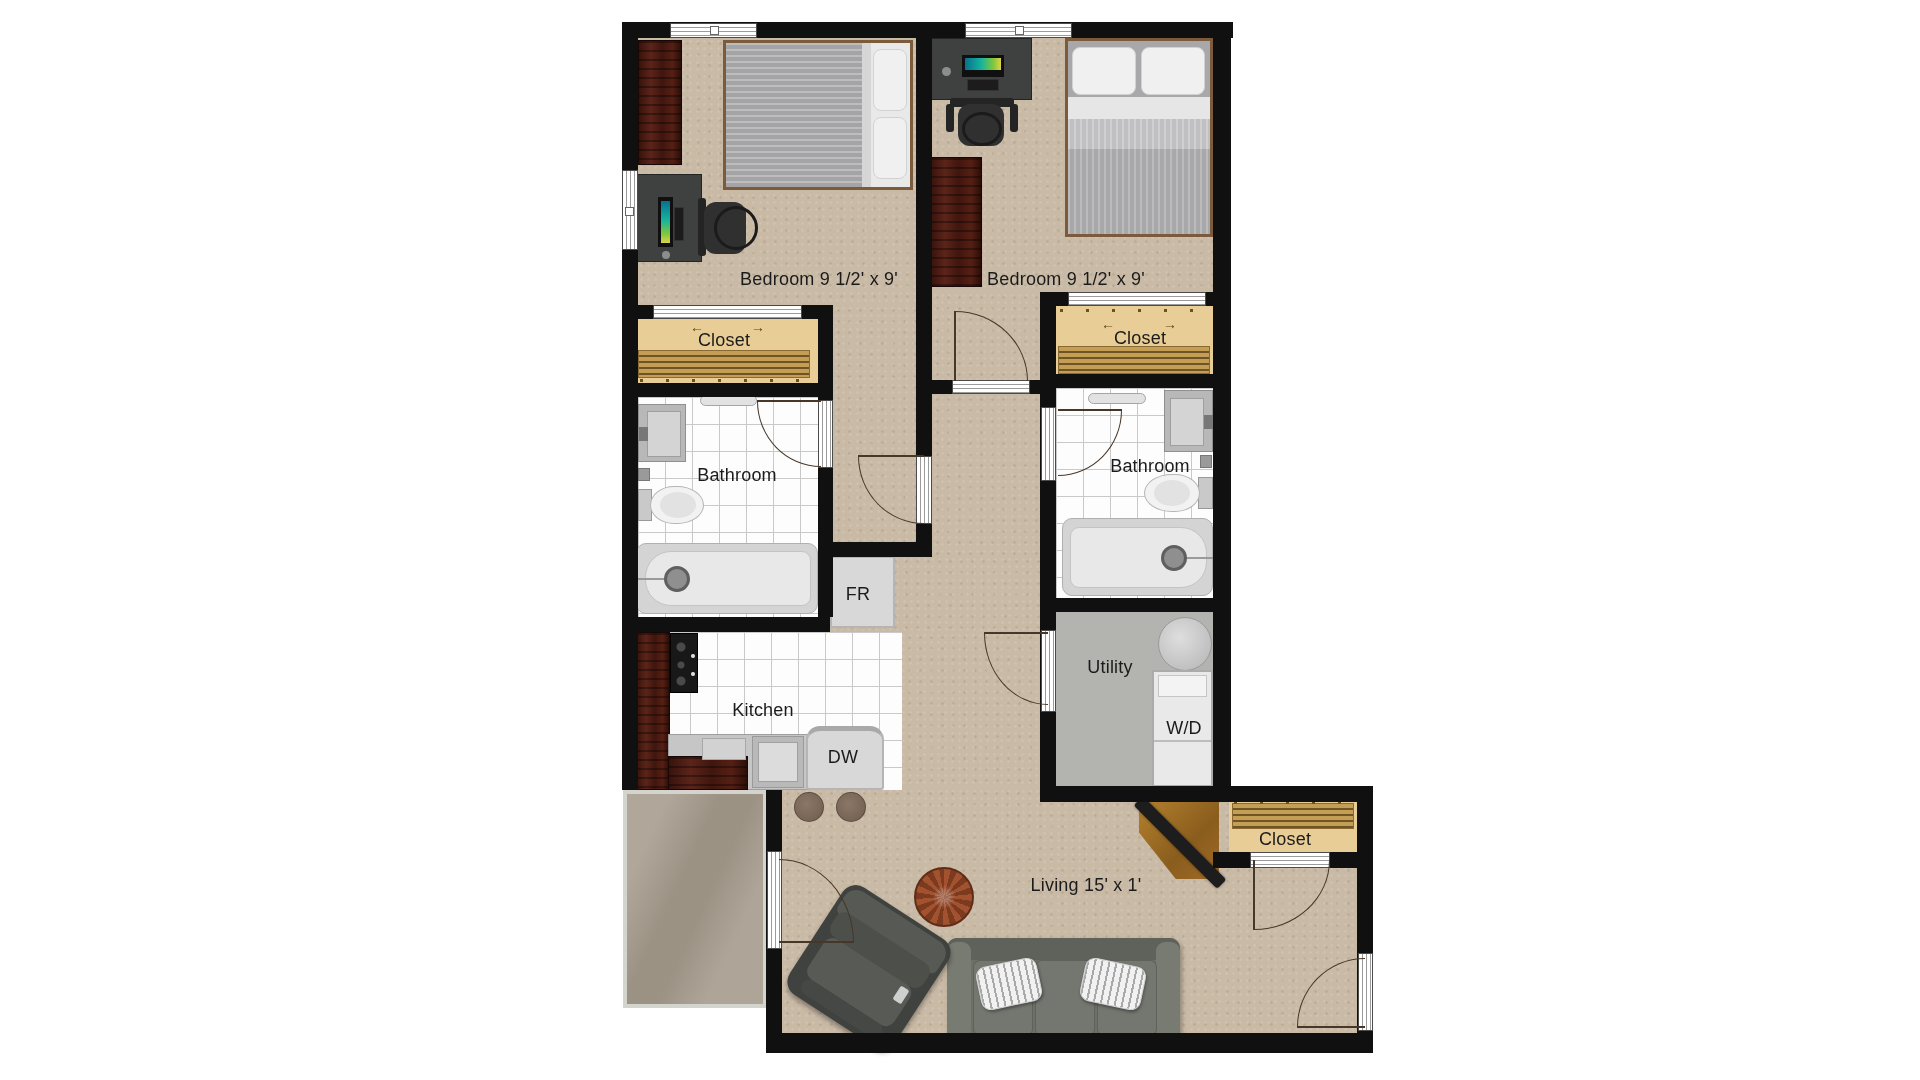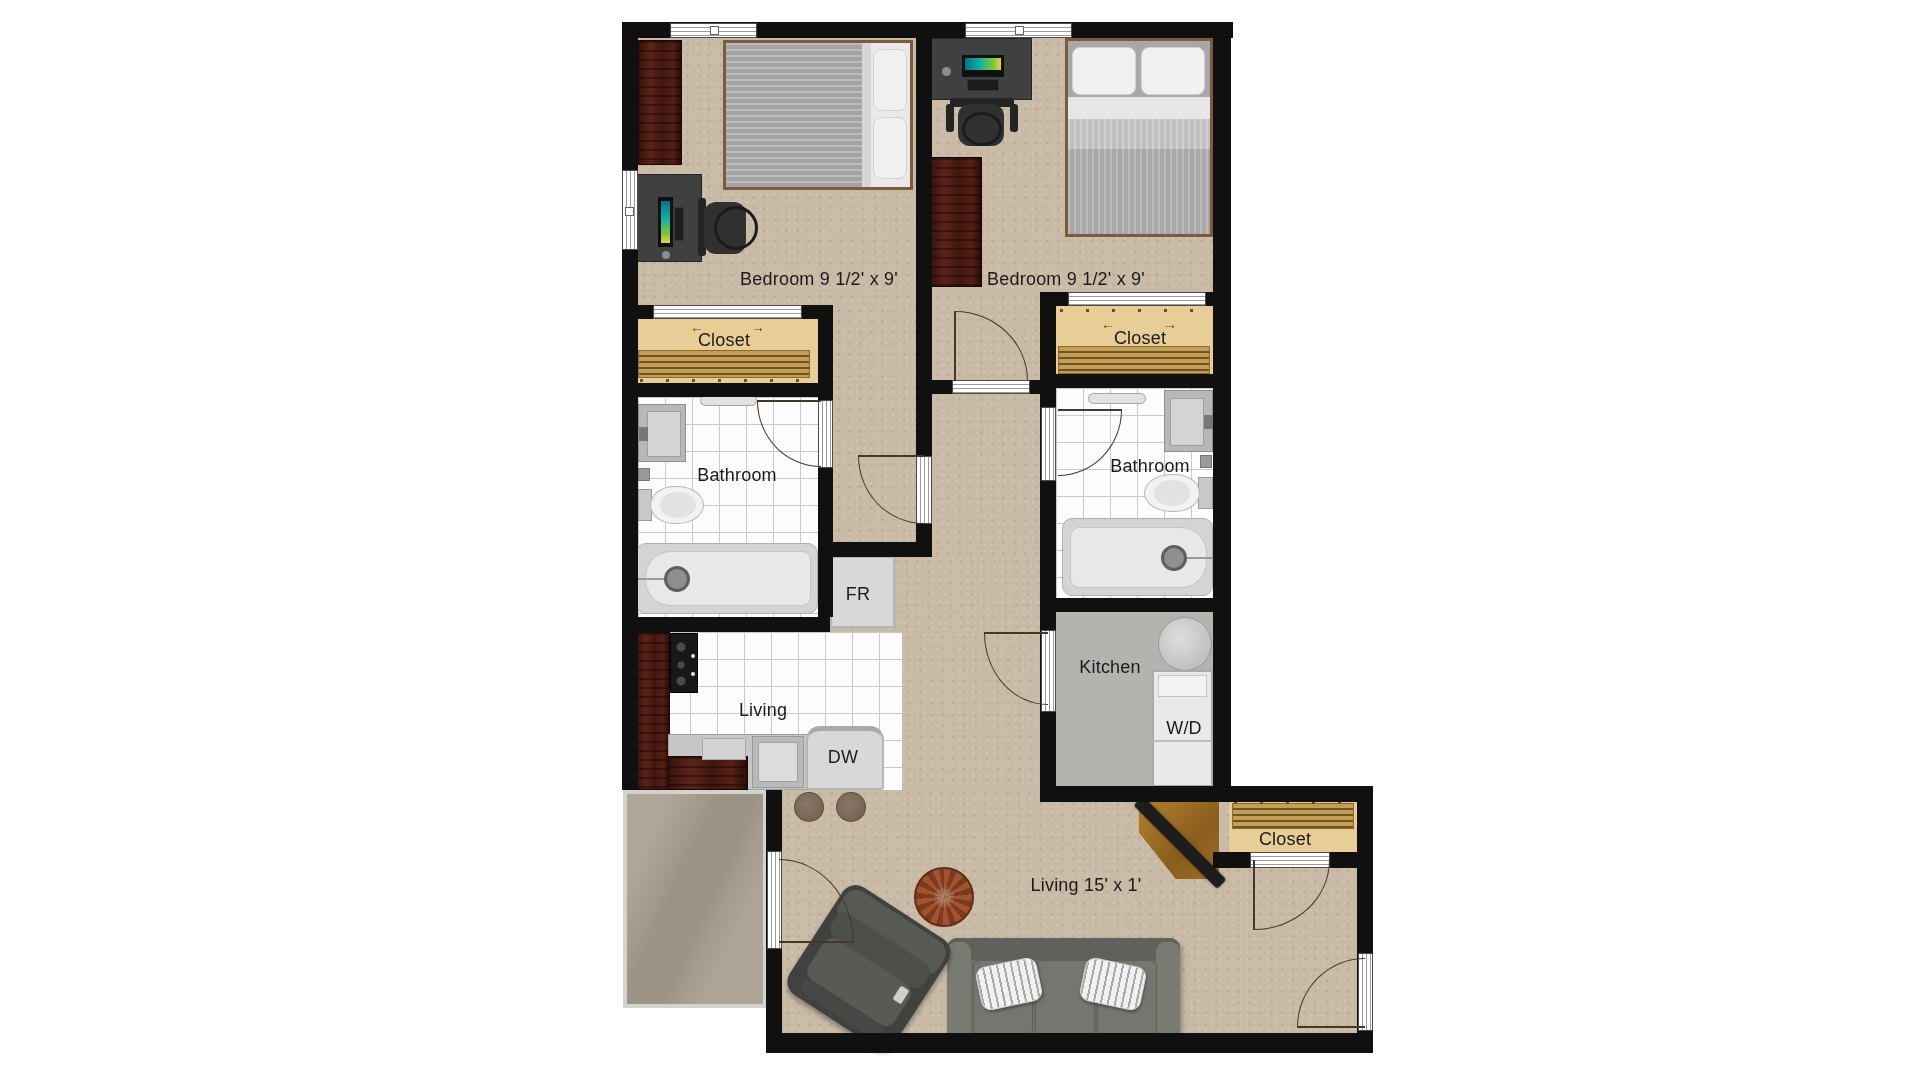--- a/index.html
+++ b/index.html
@@ -162,31 +162,31 @@
   <div class="abs" style="left:670px;top:633px;width:28px;height:60px;background:#181818;border:1px solid #000;
        background-image:radial-gradient(circle at 10px 13px,#4a4a4a 4px,transparent 5px),radial-gradient(circle at 10px 31px,#4a4a4a 3px,transparent 4px),radial-gradient(circle at 10px 47px,#4a4a4a 4px,transparent 5px),radial-gradient(circle at 22px 22px,#dddddd 1.5px,transparent 2.5px),radial-gradient(circle at 22px 40px,#dddddd 1.5px,transparent 2.5px)"></div>
   <div class="abs" style="left:668px;top:734px;width:144px;height:56px;background:#c6c6c6;border:1px solid #9f9f9f"></div>
   <div class="wood grain" style="left:668px;top:756px;width:80px;height:34px"></div>
   <div class="abs" style="left:702px;top:738px;width:44px;height:22px;background:#d2d2d2;border:1px solid #a8a8a8"></div>
   <div class="abs" style="left:752px;top:736px;width:52px;height:52px;background:#b9b9b9;border:1px solid #9a9a9a">
     <div class="abs" style="left:5px;top:5px;width:40px;height:40px;background:#dcdcdc;border:1px solid #a0a0a0"></div>
   </div>
   <div class="gray-appl" style="left:806px;top:726px;width:78px;height:64px;border-radius:14px 14px 3px 3px;border-top:5px solid #a9a9a9"></div>
   <div class="label" style="left:843px;top:757px">DW</div>
-  <div class="label" style="left:763px;top:710px">Living</div>
+  <div class="label" style="left:763px;top:710px">Kitchen</div>
 
   <div class="gray-appl" style="left:830px;top:556px;width:65px;height:72px"></div>
   <div class="label" style="left:858px;top:594px">FR</div>
 
   <div class="abs" style="left:1158px;top:617px;width:54px;height:54px;border-radius:50%;background:radial-gradient(circle at 40% 38%,#dedede,#b4b4b4);border:1px solid #999"></div>
   <div class="abs" style="left:1152px;top:670px;width:61px;height:117px;background:#e9e9e9;border:2px solid #ababab">
     <div class="abs" style="left:4px;top:3px;width:49px;height:22px;background:#f3f3f3;border:1px solid #c5c5c5"></div>
     <div class="abs" style="left:0;top:68px;width:57px;height:2px;background:#bdbdbd"></div>
   </div>
-  <div class="label" style="left:1110px;top:667px">Kitchen</div>
+  <div class="label" style="left:1110px;top:667px">Utility</div>
   <div class="label" style="left:1184px;top:728px">W/D</div>
 
   <div class="slats" style="left:1232px;top:803px;width:122px;height:26px"></div>
   <div class="dots" style="left:1234px;top:801px;width:118px"></div>
   <div class="label" style="left:1285px;top:839px">Closet</div>
 
   <div class="abs" style="left:794px;top:792px;width:30px;height:30px;border-radius:50%;background:radial-gradient(circle at 42% 40%,#8b7766,#6e5c4d);border:1px solid rgba(0,0,0,.25)"></div>
   <div class="abs" style="left:836px;top:792px;width:30px;height:30px;border-radius:50%;background:radial-gradient(circle at 42% 40%,#8b7766,#6e5c4d);border:1px solid rgba(0,0,0,.25)"></div>
 
   <div class="abs" style="left:914px;top:867px;width:60px;height:60px;border-radius:50%;border:2px solid #5f2d17;

